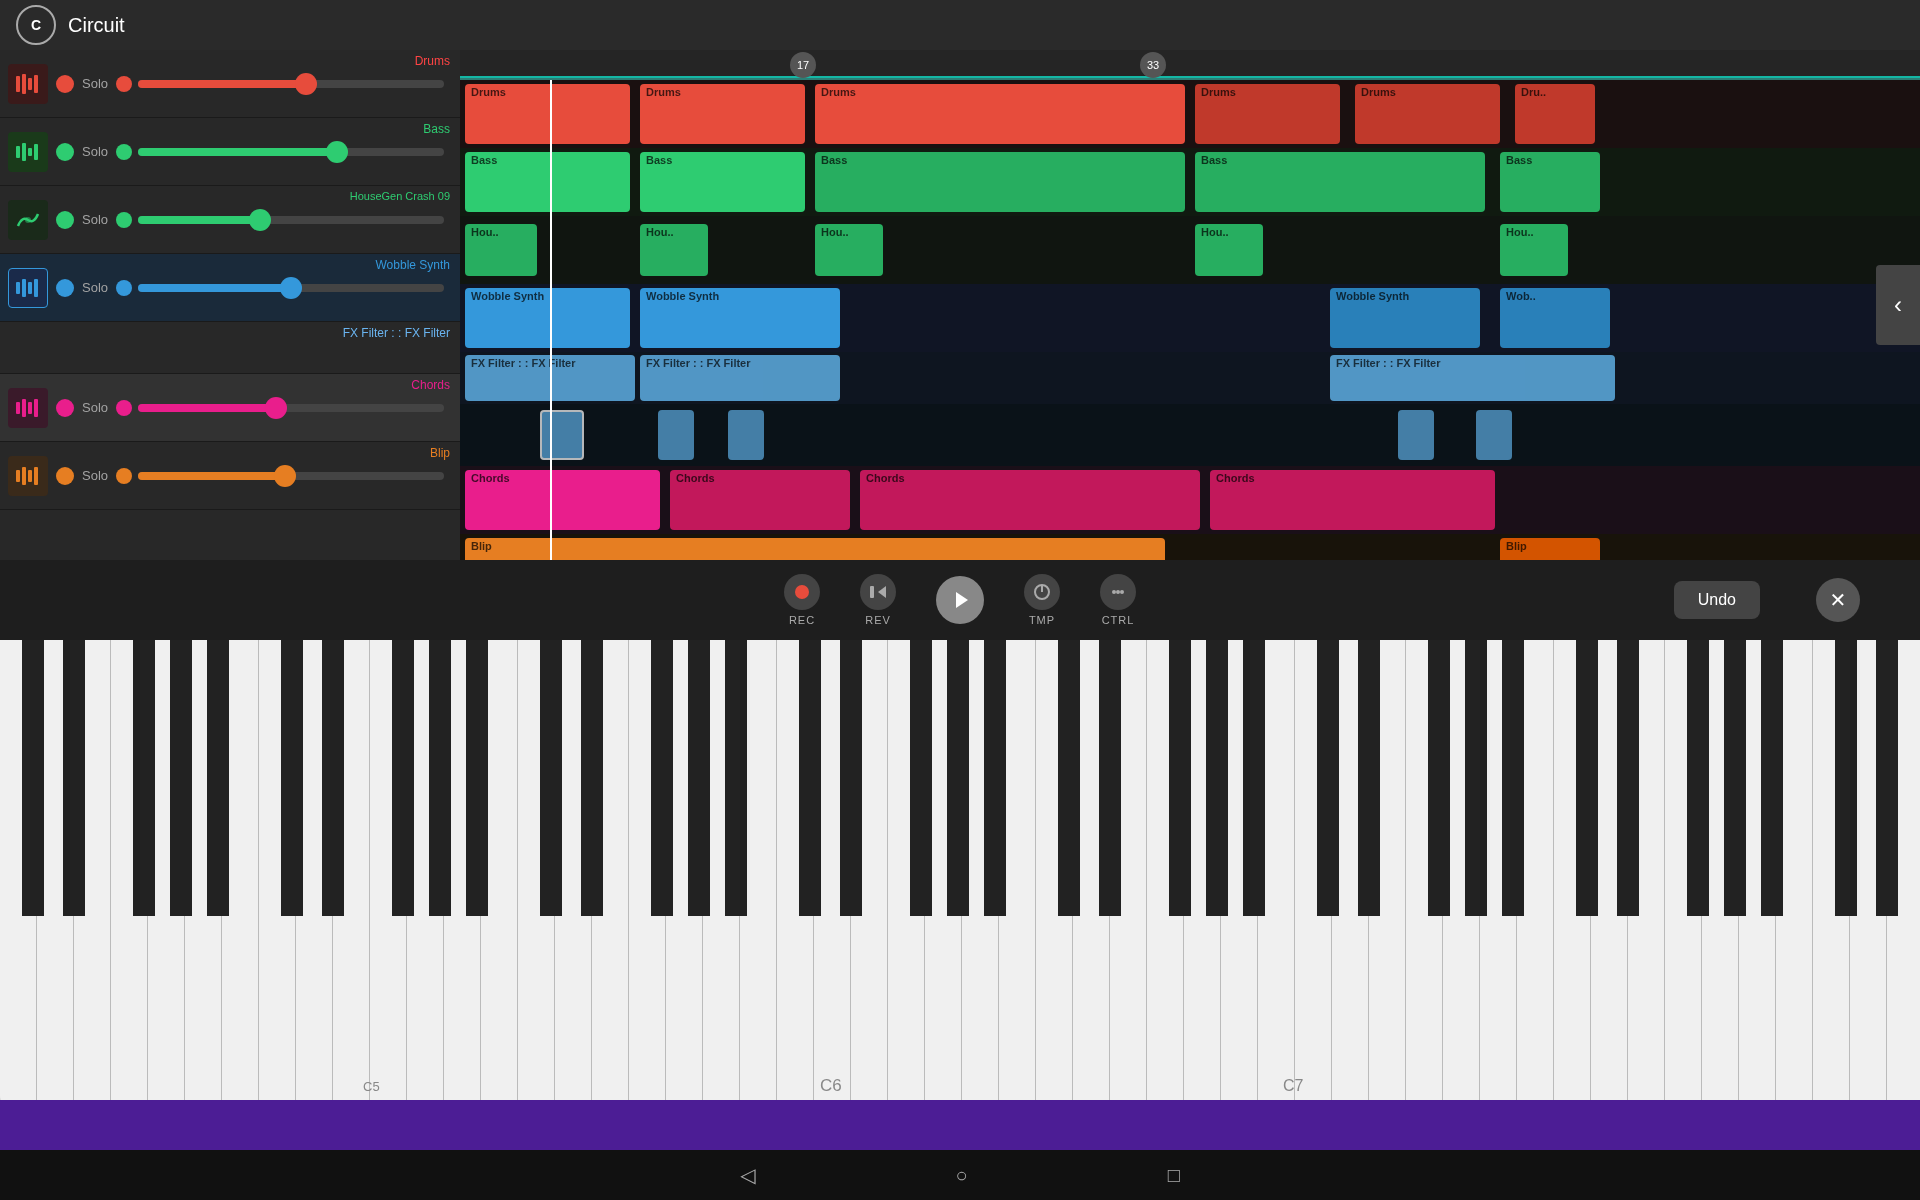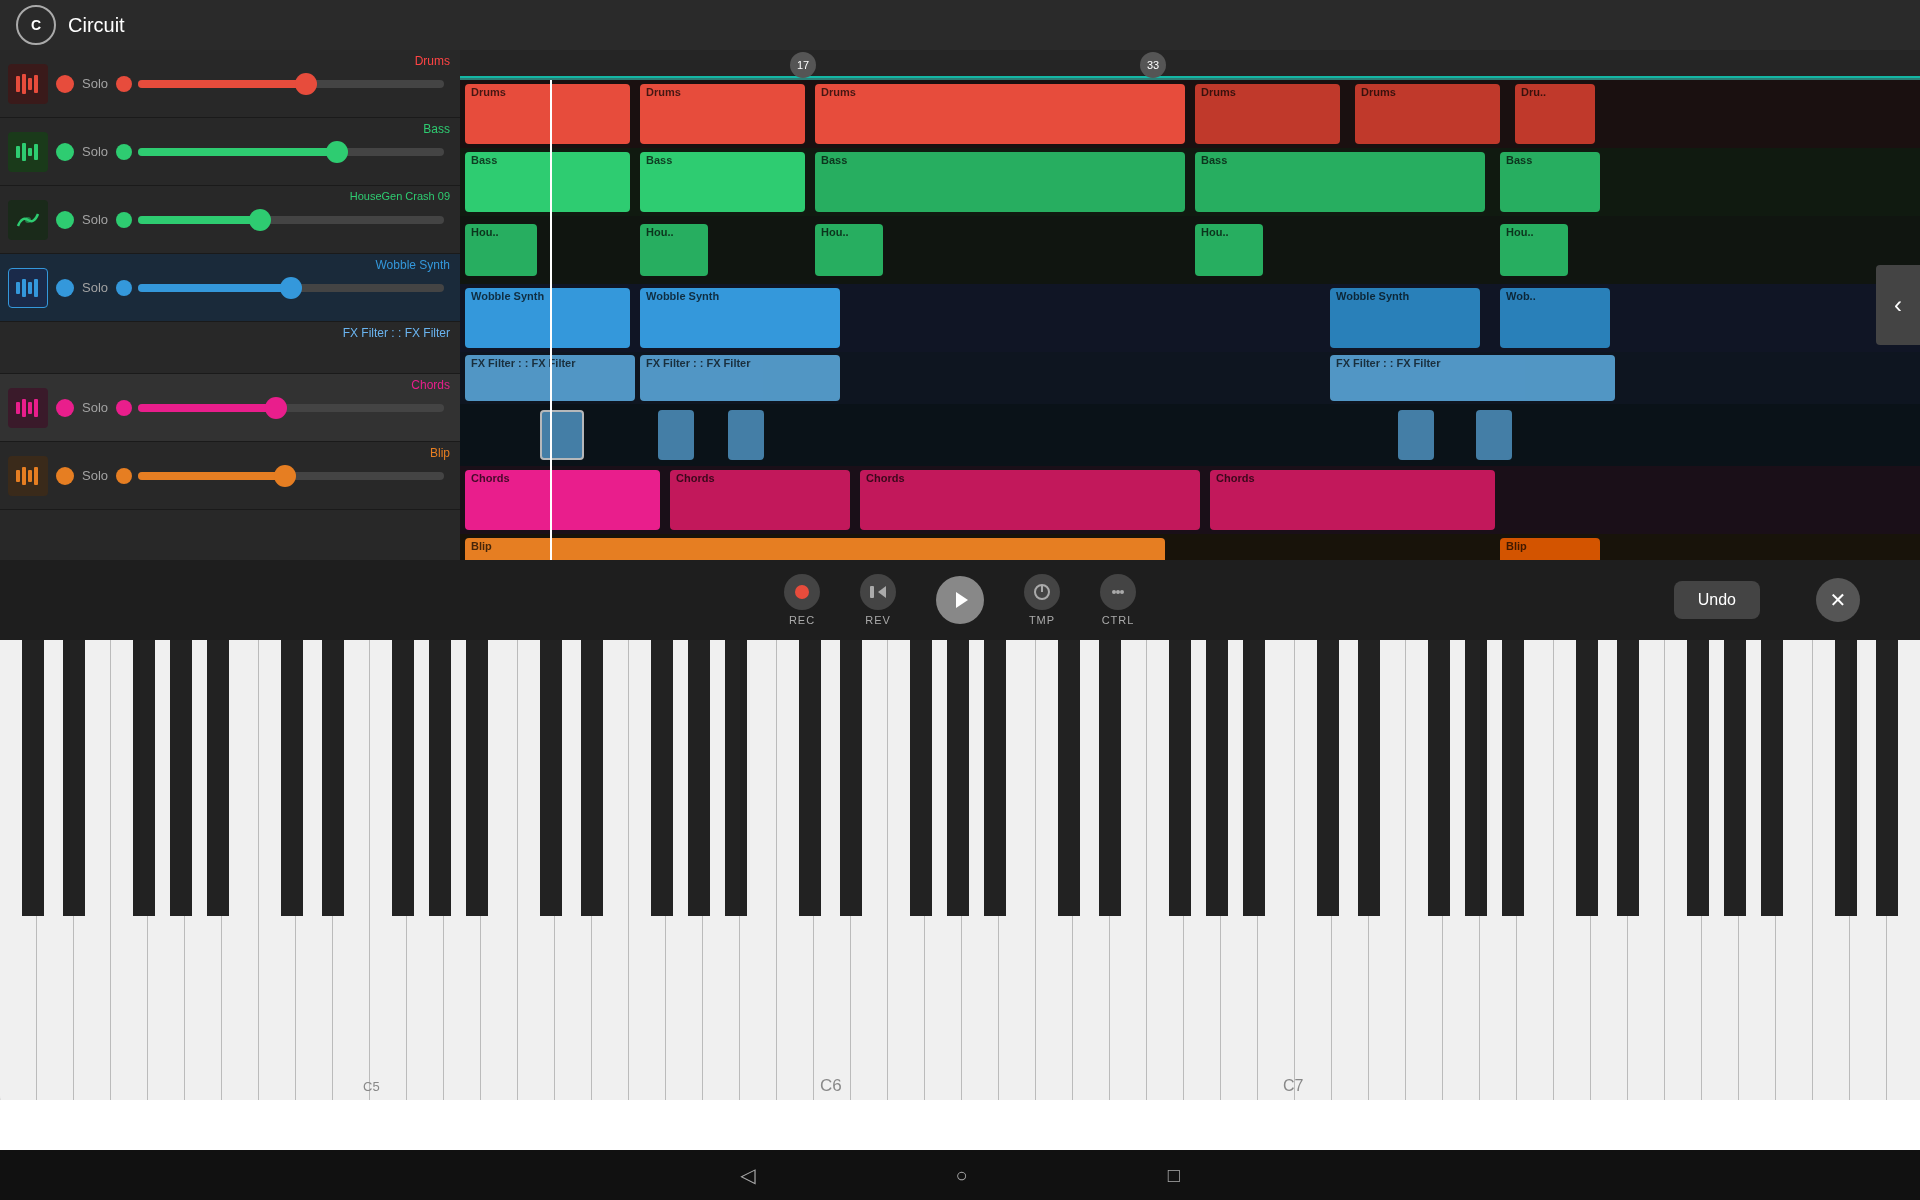--- a/index.html
+++ b/index.html
@@ -229,21 +229,21 @@
       border: 2px solid #666;
       display: flex; align-items: center; justify-content: center;
       cursor: pointer;
     }
 
     
     .piano-area {
       position: absolute;
       bottom: 50px; left: 0; right: 0;
       height: 510px;
-      background: #ffffff;
+      background: #4c1d95;
     }
 
     
     .android-nav {
       position: absolute;
       bottom: 0; left: 0; right: 0;
       height: 50px;
       background: #111;
       display: flex;
       align-items: center;

